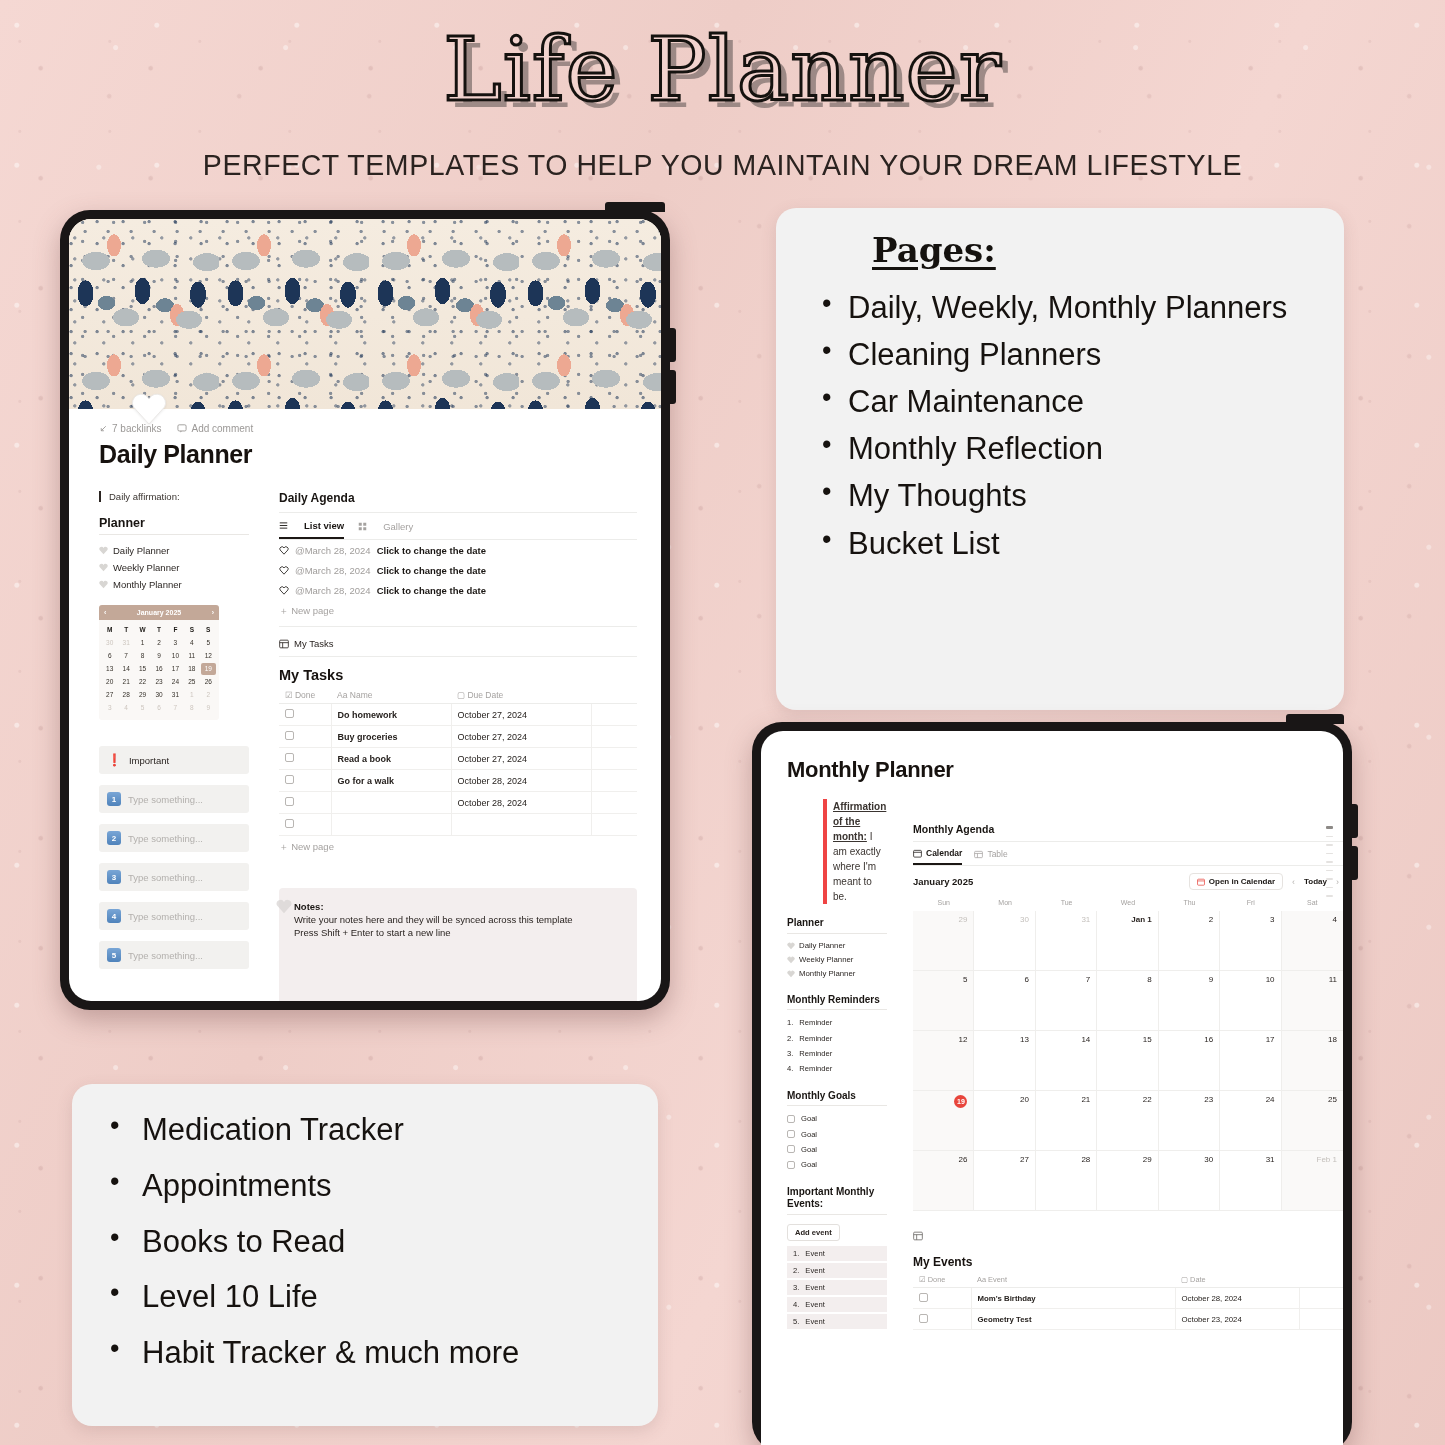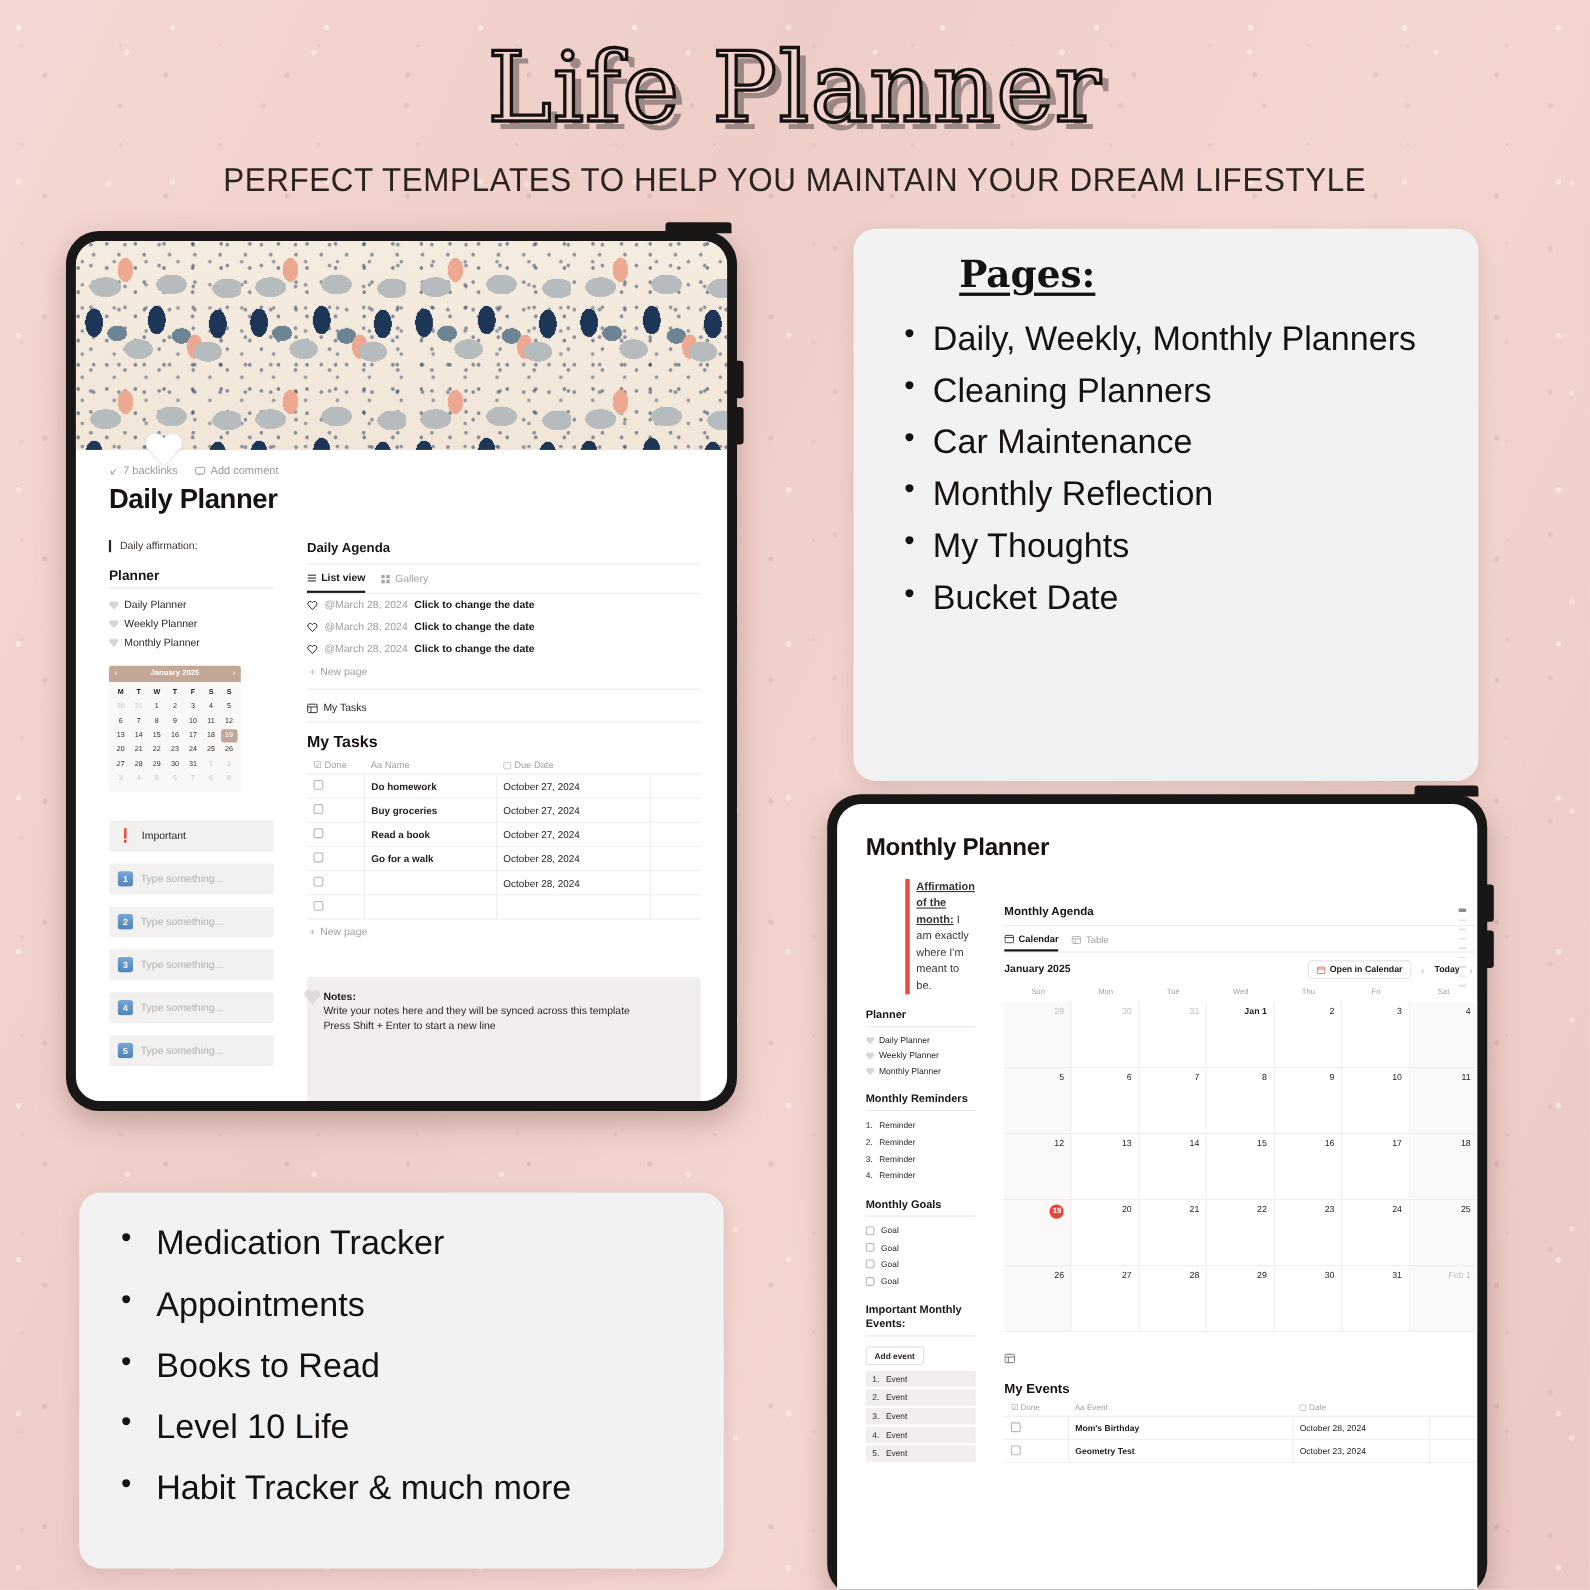--- a/index.html
+++ b/index.html
@@ -21,21 +21,21 @@
       radial-gradient(circle at 84% 74%, rgba(160,110,110,.14) 0 1.5px, transparent 3px),
       radial-gradient(circle at 52% 88%, rgba(255,255,255,.35) 0 2px, transparent 3px),
       radial-gradient(circle at 22% 46%, rgba(170,120,120,.12) 0 1px, transparent 2px),
       linear-gradient(115deg, #f5d8d3 0%, #eecdc7 35%, #f4d6d1 62%, #ecc9c3 100%);
     background-size: 140px 140px,110px 110px,170px 170px,130px 130px,190px 190px,90px 90px,100% 100%;
   }
   #root{ position:absolute; inset:0; }
 
   
   .hero-title{
-    position:absolute; left:0; right:0; top:34px;
+    position:absolute; left:0; right:0; top:24px;
     text-align:center;
     font-family:"DejaVu Serif", serif;
     font-size:88px;
     letter-spacing:1px;
     color:#f2d3ce;
     -webkit-text-stroke:3px #15120f;
     text-shadow: 7px 7px 0 rgba(90,80,78,.55);
     line-height:1.05;
   }
   .hero-sub{
@@ -125,21 +125,21 @@
          display:flex; align-items:center; gap:7px; font-size:9.5px; color:#b3b0ad;}
   .chip.first{ margin-top:26px; color:#2b2522;}
   .numbox{ width:14px;height:14px;border-radius:3px;background:#5b8ec4;
            color:#fff;font-size:8px;font-weight:700;display:flex;align-items:center;justify-content:center;flex:none;
            background-image:linear-gradient(#79a6d6,#4f83bb);}
   .excl{ color:#e03131; font-weight:700; font-size:12px; }
 
   
   .sec-h{ font-size:12px; font-weight:700; color:#191512; padding-bottom:7px; border-bottom:1px solid #ececea; }
   .viewtabs{ display:flex; gap:14px; padding:7px 0 0; border-bottom:1px solid #ececea; }
-  .viewtab{ font-size:9.5px; color:#a5a2a0; display:flex; gap:4px; align-items:center; padding-bottom:6px;}
+  .viewtab{ font-size:9.5px; color:#a5a2a0; display:flex; gap:16px; align-items:center; padding-bottom:6px;}
   .viewtab.active{ color:#1b1714; font-weight:700; border-bottom:2px solid #1b1714;}
   .agenda-row{ display:flex; gap:6px; align-items:center; font-size:9.5px; padding:4.5px 0; }
   .agenda-row .dt{ color:#a09d9b; }
   .agenda-row .cta{ color:#1b1714; font-weight:700; }
   .newpage{ font-size:9.5px; color:#a5a2a0; padding:5px 0 8px; border-bottom:1px solid #ececea; }
   .dbline{ display:flex; align-items:center; gap:5px; font-size:9.5px; color:#2b2522; padding:11px 0 7px; border-bottom:1px solid #ececea;}
   .tbl-h2{ font-size:14.5px; font-weight:700; color:#17120f; margin:10px 0 4px;}
 
   table.nt{ width:100%; border-collapse:collapse; font-size:9px; }
   table.nt th{ font-weight:400; color:#a5a2a0; text-align:left; padding:3px 6px; border-bottom:1px solid #ececea; font-size:8.5px;}
@@ -494,21 +494,21 @@
   </div>
 
   <div class="card" id="card-pages">
     <div class="card-title">Pages:</div>
     <ul class="feat" id="pages-list">
         <li>Daily, Weekly, Monthly Planners</li>
         <li>Cleaning Planners</li>
         <li>Car Maintenance</li>
         <li>Monthly Reflection</li>
         <li>My Thoughts</li>
-        <li>Bucket Date</li>
+        <li>Bucket List</li>
       </ul>
   </div>
 
   <div class="card" id="card-features">
     <ul class="feat" id="features-list">
         <li>Medication Tracker</li>
         <li>Appointments</li>
         <li>Books to Read</li>
         <li> Level 10 Life</li>
         <li> Habit Tracker &amp; much more</li>

